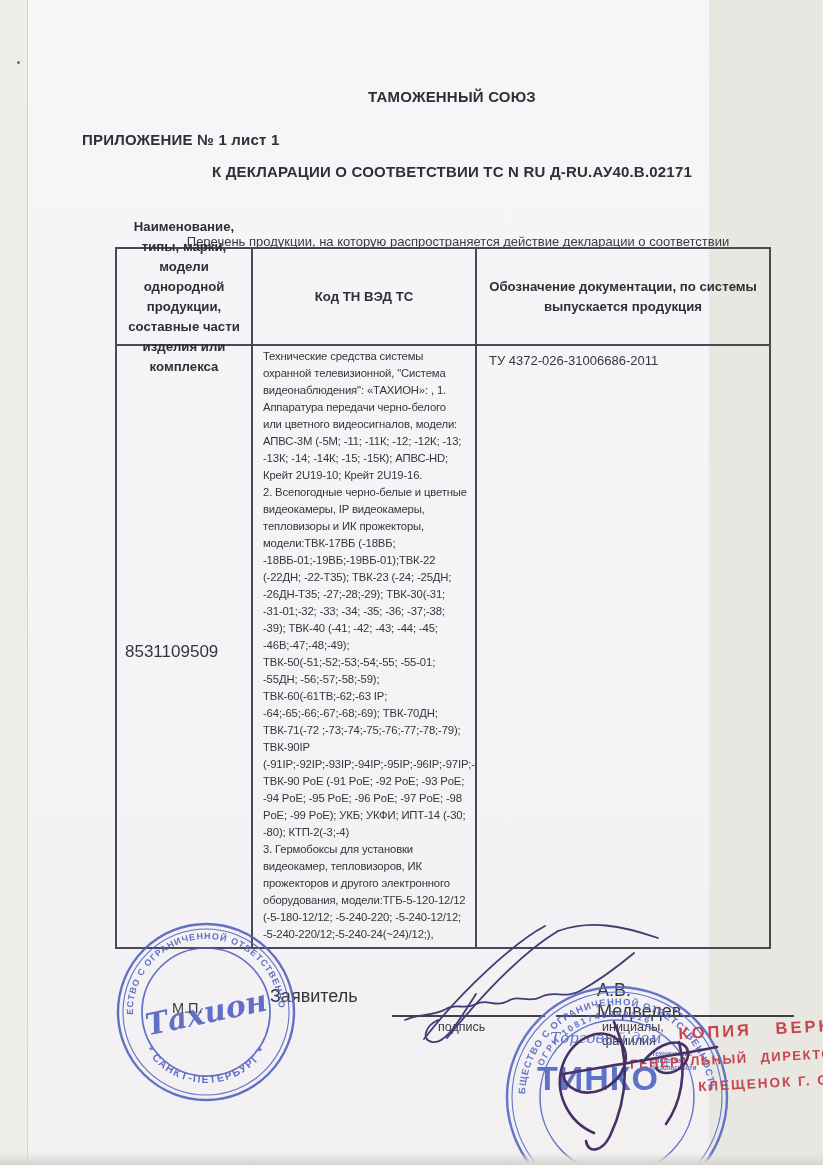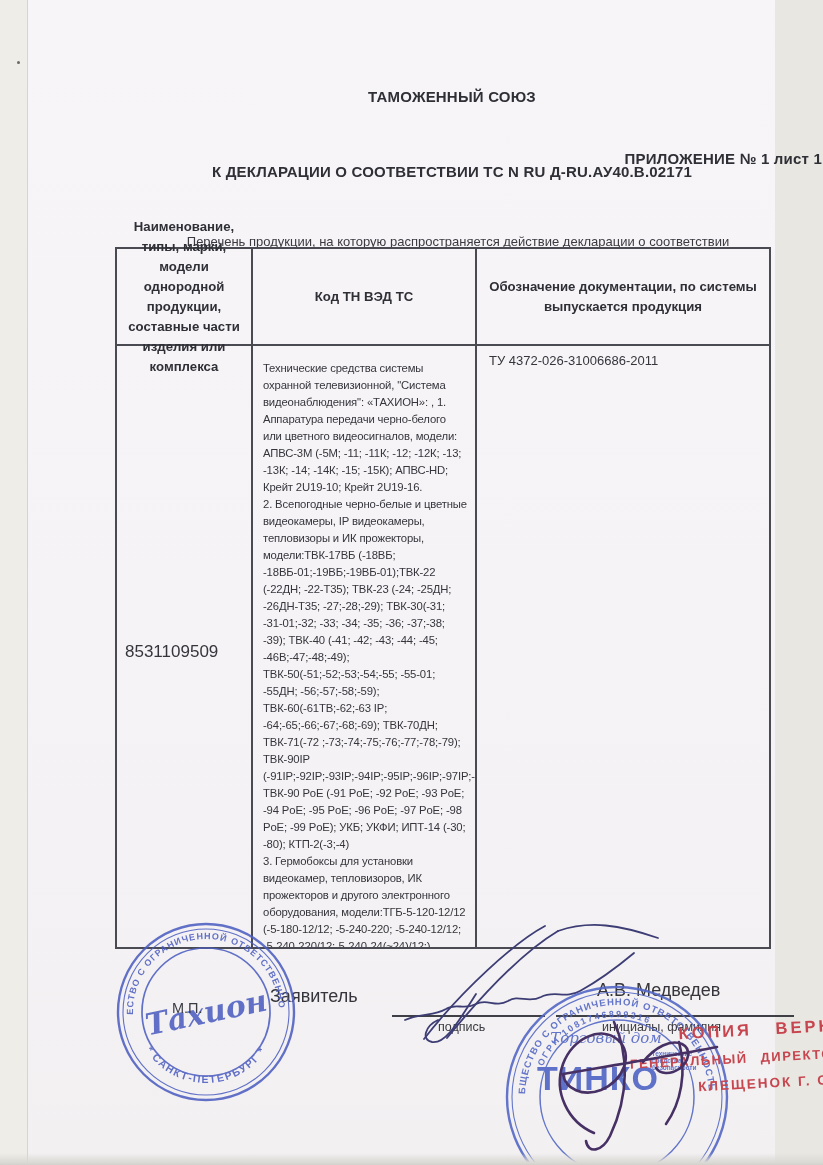--- a/index.html
+++ b/index.html
@@ -1,43 +1,43 @@
 <!DOCTYPE html>
 <html lang="ru"><head>
 <meta charset="utf-8">
 <style>
   html,body{margin:0;padding:0;}
   body{width:823px;height:1165px;overflow:hidden;font-family:"Liberation Sans",sans-serif;
        background:#e9e7e2;}
-  .page{position:relative;width:775px;height:1165px;
+  .page{position:relative;width:709px;height:1165px;
         background:linear-gradient(180deg,#f7f5f8 0%,#f5f3f6 55%,#f2f0f1 100%);
         color:#38383e;}
   .scan-strip{position:absolute;left:0;top:0;width:27px;height:1165px;
         background:#eeede7;border-right:1px solid #d6d4cc;}
   .scan-bottom{position:absolute;left:0;bottom:0;width:823px;height:12px;
         background:linear-gradient(180deg,rgba(222,220,215,0),#dbd9d4 80%,#d3d1cc);}
   .speck{position:absolute;background:#6a6a62;border-radius:50%;}
   .t-line{font-weight:bold;font-size:15px;color:#2f2f36;letter-spacing:.2px;}
   #t1{position:absolute;left:82px;top:88px;width:740px;text-align:center;}
-  #t2{position:absolute;left:82px;top:131px;width:740px;text-align:right;margin-top:19px;}
+  #t2{position:absolute;left:82px;top:131px;width:740px;text-align:left;}
   #t3{position:absolute;left:82px;top:163px;width:740px;text-align:center;}
   .subtitle{position:absolute;left:88px;top:210px;width:740px;text-align:center;
         font-size:13px;color:#3a3a40;margin-top:24px;}
 
   .decl-table{position:absolute;left:115px;top:247px;width:652px;
         border:2px solid #4a4a52;display:grid;
         grid-template-columns:136px 224px 1fr;
         grid-template-rows:97px 601px;}
   .cell{box-sizing:border-box;}
   .b-r{border-right:2px solid #4a4a52;}
   .b-b{border-bottom:2px solid #4a4a52;}
   .th{display:flex;align-items:center;justify-content:center;text-align:center;
       font-weight:bold;font-size:13.2px;line-height:20px;padding:4px 8px;color:#2f2f36;}
   .code-cell{padding:296px 4px 0 8px;font-size:17px;color:#35353b;}
-  .products-cell{padding:14px 8px 0 10px;font-size:11.3px;line-height:17px;
+  .products-cell{padding:2px 8px 0 10px;font-size:11.3px;line-height:17px;
       letter-spacing:-0.15px;color:#35353b;overflow:hidden;}
   .products-cell p{margin:0;}
   .doc-cell{padding:7px 8px 0 12px;font-size:13px;color:#35353b;}
 
   .footer-label{position:absolute;font-size:18px;color:#35353b;}
   #applicant{left:270px;top:986px;}
   #name{left:597px;top:980px;}
   .sig-line{position:absolute;height:0;border-top:2px solid #3f3f46;}
   #line1{left:392px;top:1015px;width:153px;}
   #line2{left:556px;top:1015px;width:238px;}

